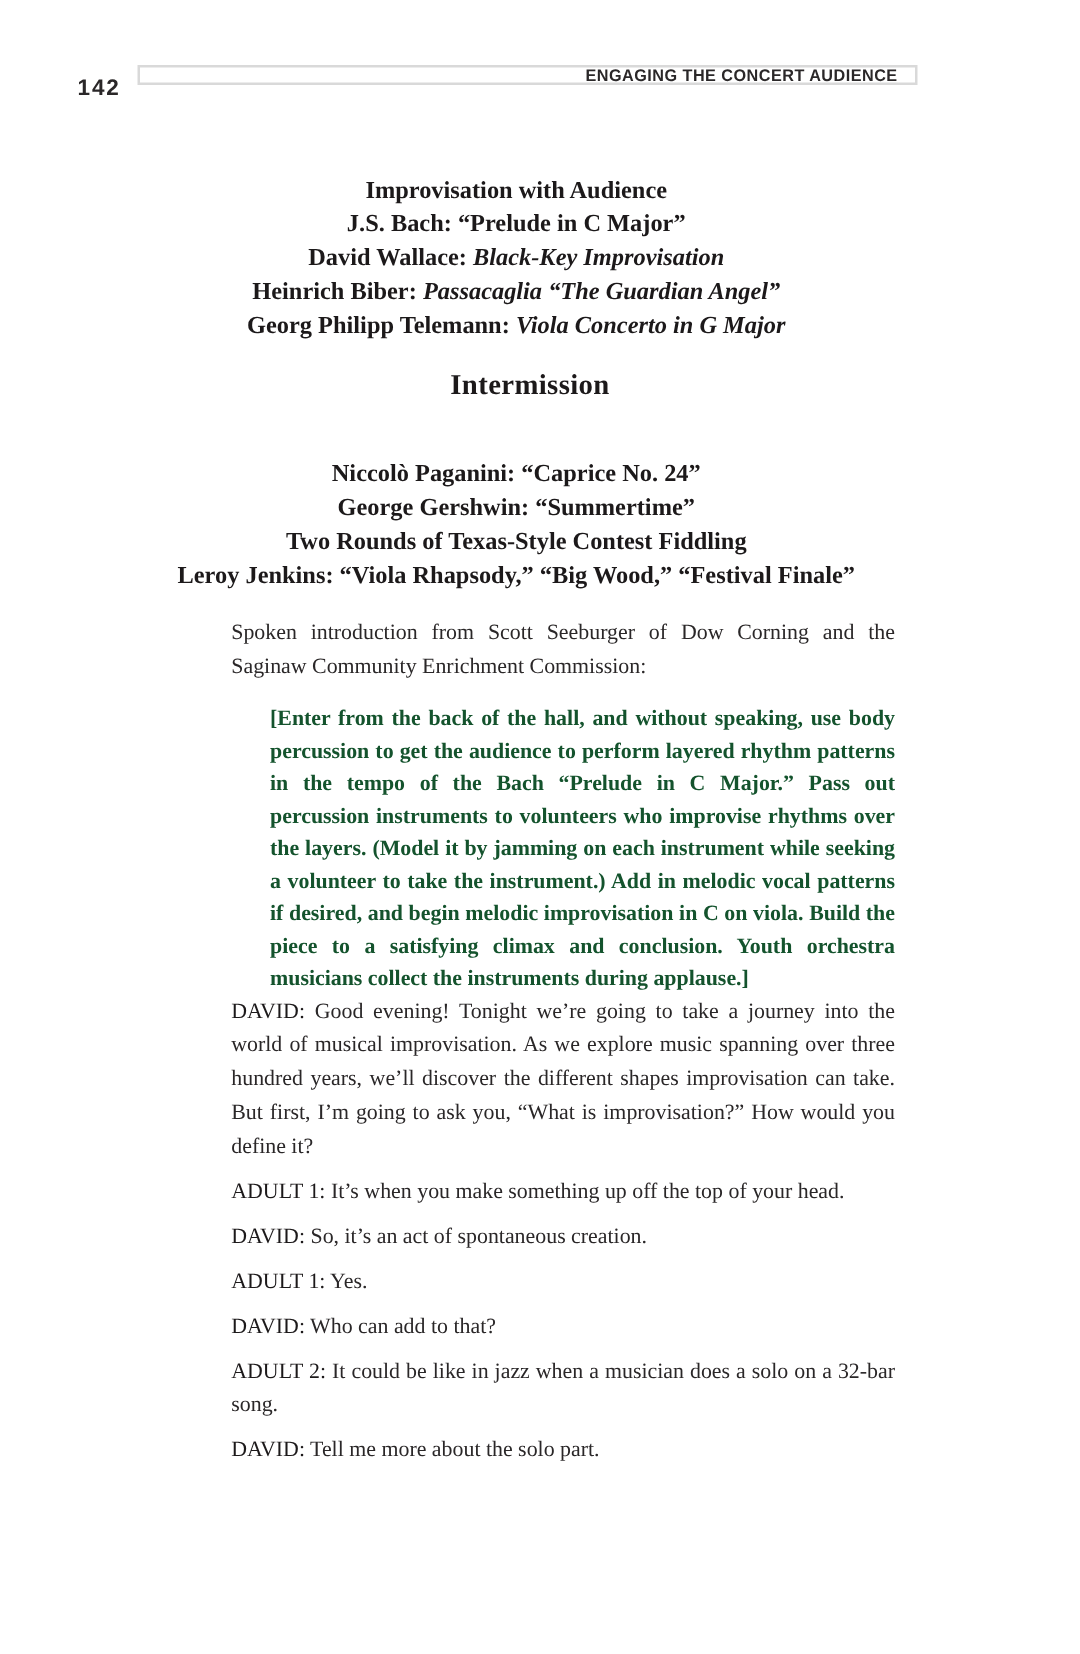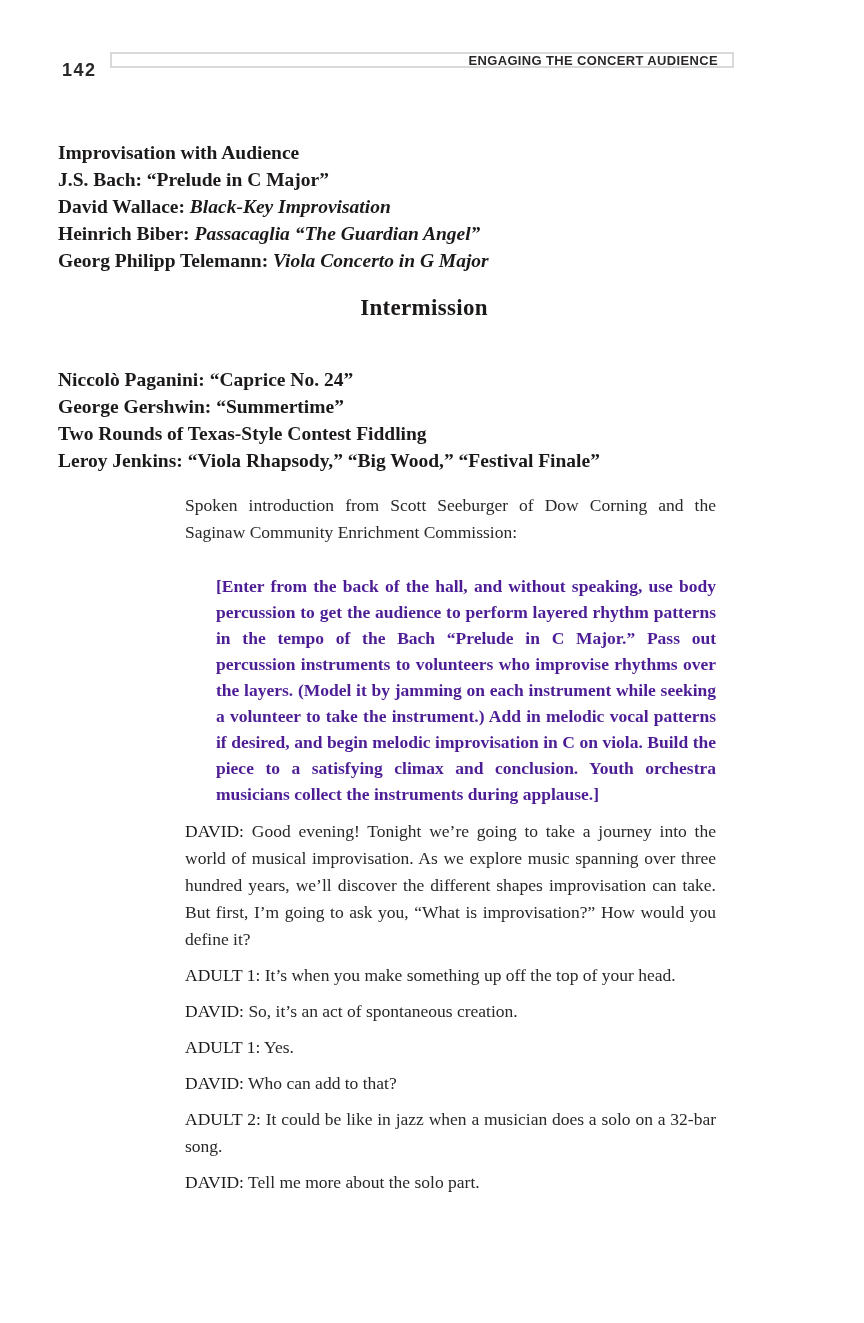--- a/index.html
+++ b/index.html
@@ -46,21 +46,21 @@
     transform: scaleX(0.96);
     transform-origin: right center;
     white-space: nowrap;
   }
 
   
   .program {
     position: absolute;
     left: 58px;
     width: 710px;
-    text-align: left;
+    text-align: center;
     font-weight: bold;
     font-size: 19.5px;
     line-height: 27px;
     color: #1c191a;
   }
   #program-part1 { top: 139px; }
   #program-part2 { top: 356px; margin-top: 10px; }
   .program .it { font-style: italic; }
 
   .intermission {
@@ -79,30 +79,29 @@
   .bodycol {
     position: absolute;
     left: 185px;
     top: 492px;
     width: 531px;
     font-size: 17.5px;
     line-height: 27px;
     color: #2a2728;
   }
   .para { text-align: justify; }
-  .intro { margin-bottom: 27px; }
+  .intro { margin-bottom: 15px; }
   .stage {
     margin-left: 31px;
     width: 500px;
     font-weight: bold;
     font-size: 17.5px;
     line-height: 26px;
     text-align: justify;
-    color: #4c1d95;
-    margin-bottom: 11px;
+    color: #14532d;
   }
   .dlg { margin-bottom: 9px; }
   .dlg:last-child { margin-bottom: 0; }
   .speaker { font-weight: normal; color: #1c191a; }
 </style>
 </head>
 <body>
 
 <div class="folio">142</div>
 <div class="runhead-box">

